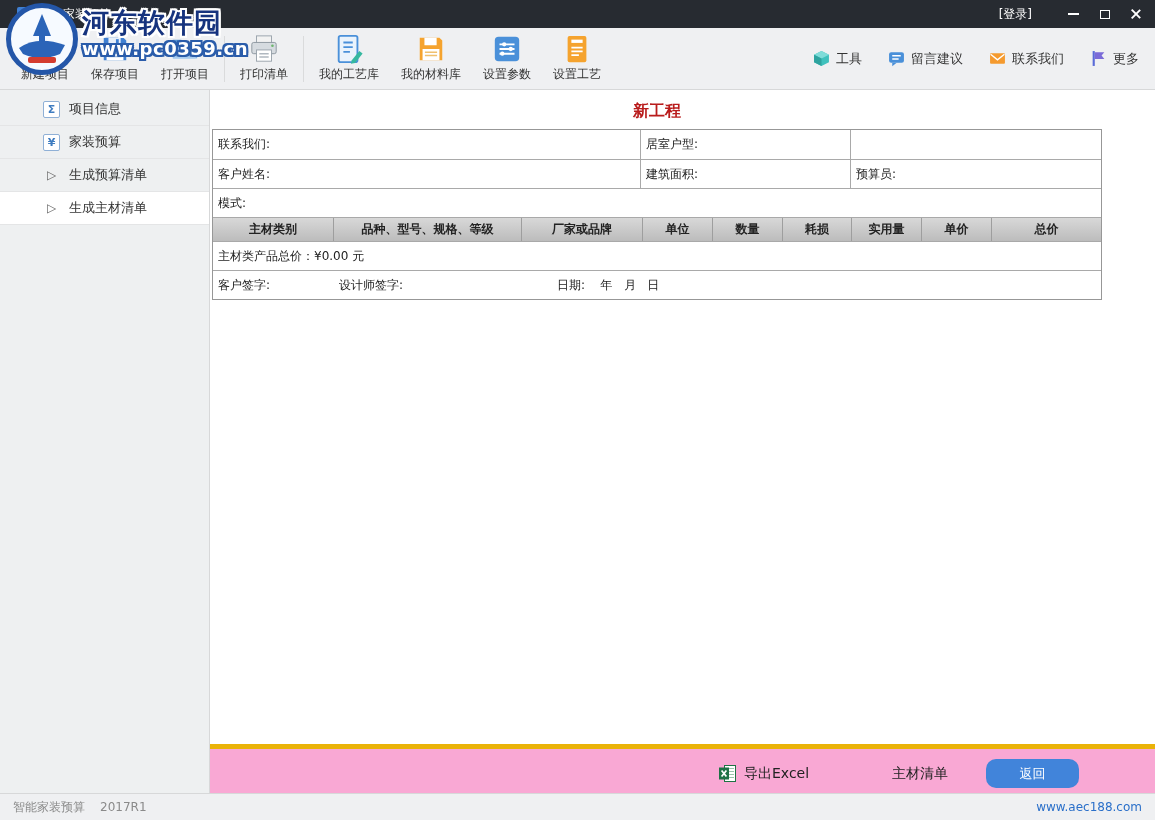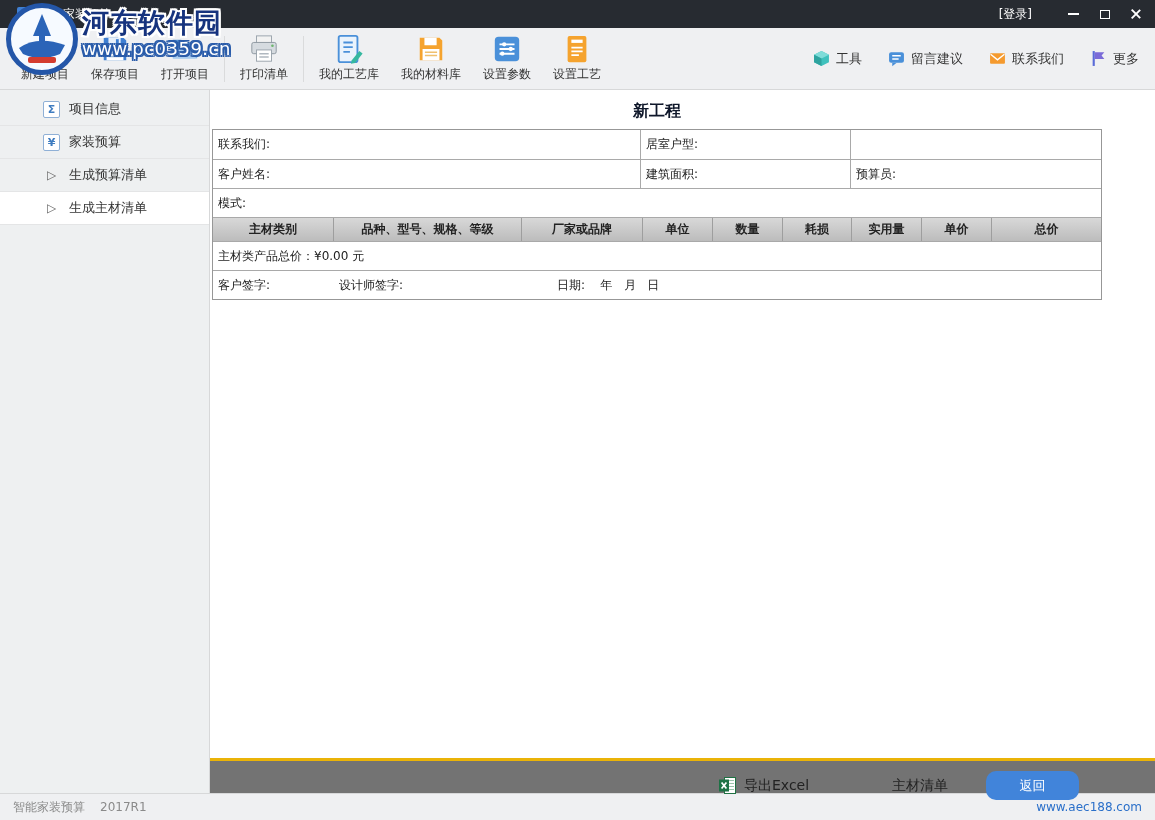--- a/index.html
+++ b/index.html
@@ -36,56 +36,56 @@
   
   .body-area{display:flex;height:703px;background:#fff}
   .sidebar{width:210px;background:#eef0f1;border-right:1px solid #d7d8d9;padding-top:3px}
   .side-item{height:33px;display:flex;align-items:center;padding-left:43px;border-bottom:1px solid #e4e5e6;font-size:13px;color:#333;cursor:pointer;gap:9px}
   .side-item.active{background:#fff}
   .side-icon{width:17px;height:17px;border:1px solid #8fb0d6;color:#3e7cc0;font-size:11px;display:flex;align-items:center;justify-content:center;border-radius:2px;background:#fff;font-weight:bold;flex:none}
   .side-tri{color:#666;font-size:12px;width:17px;text-align:center;flex:none}
 
   .main{flex:1;position:relative;background:#fff}
   .main-scroll{padding:8px 53px 0 2px}
-  .page-title{text-align:center;font-size:16px;font-weight:bold;padding:3px 0 7px;color:#0f172a}
+  .page-title{text-align:center;font-size:16px;font-weight:bold;padding:3px 0 7px;color:#b91c1c}
   .ptable{border:1px solid #979797}
   .trow{display:flex;border-top:1px solid #a9a9a9;min-height:29px;align-items:stretch;font-size:12px;color:#222}
   .trow.first{border-top:none}
   .cell{display:flex;align-items:center;padding-left:5px;border-right:1px solid #a9a9a9}
   .cell.last{border-right:none;flex:1}
   .c-w1{width:428px}
   .c-w2{width:210px}
   .hrow{background:linear-gradient(#d8d8d8,#bcbcbc);min-height:24px}
   .hcell{display:flex;align-items:center;justify-content:center;font-weight:bold;color:#222;border-right:1px solid #9e9e9e;padding:0}
   .h1{width:121px}.h2{width:188px}.h3{width:121px}.h4{width:70px}.h5{width:70px}.h6{width:69px}.h7{width:70px}.h8{width:70px}
   .hlast{flex:1;border-right:none}
   .sig-row{align-items:center}
   .sig-row span{display:inline-block;white-space:nowrap}
 
   
-  .main-footer{position:absolute;left:0;right:0;bottom:0;height:35px;border-top:3px solid #eab308;background:#737373}
+  .main-footer{position:absolute;left:0;right:0;bottom:0;height:49px;border-top:5px solid #eab308;background:#f9a8d4}
   .f-export{position:absolute;left:508px;top:0;height:49px;display:flex;align-items:center;gap:7px;font-size:14px;cursor:pointer;color:#222}
   .xicon{width:19px;height:19px}
   .xicon svg{width:100%;height:100%;display:block}
   .f-material{position:absolute;left:682px;top:0;height:49px;display:flex;align-items:center;font-size:14px;cursor:pointer;color:#222}
   .f-return{position:absolute;left:776px;top:10px;width:93px;height:29px;background:#4184da;color:#fff;font-size:13px;display:flex;align-items:center;justify-content:center;cursor:pointer;border-radius:10px}
 
   
   .statusbar{height:27px;background:#eff0f2;border-top:1px solid #d7d8d9;display:flex;align-items:center;padding:0 13px;font-size:12px;color:#8a8a8a}
   .sb-version{margin-left:15px}
   .sb-site{margin-left:auto;color:#2a6fc9;cursor:pointer}
 
   
   .watermark{position:absolute;left:5px;top:2px;display:flex;align-items:flex-start;z-index:50;pointer-events:none}
   .wm-logo{width:74px;height:74px;flex:none}
   .wm-logo svg{width:100%;height:100%;display:block}
   .wm-textcol{margin-left:3px;padding-top:5px}
   .wm-name{font-size:27px;font-weight:bold;color:#16337e;line-height:1.15;letter-spacing:1px;
     text-shadow:-2px -2px 0 #fff,2px -2px 0 #fff,-2px 2px 0 #fff,2px 2px 0 #fff,0 -2px 0 #fff,0 2px 0 #fff,-2px 0 0 #fff,2px 0 0 #fff}
-  .wm-url{font-size:18px;font-weight:normal;color:#fff;margin-top:0;letter-spacing:.5px;
+  .wm-url{font-size:18px;font-weight:bold;color:#fff;margin-top:0;letter-spacing:.5px;
     text-shadow:-2px -2px 0 #2a5caa,2px -2px 0 #2a5caa,-2px 2px 0 #2a5caa,2px 2px 0 #2a5caa,0 2px 0 #2a5caa,0 -2px 0 #2a5caa,2px 0 0 #2a5caa,-2px 0 0 #2a5caa}
 </style>
 </head>
 <body>
 
 <div class="titlebar">
   <span class="app-icon">
     <svg viewBox="0 0 15 15">
         <rect width="15" height="15" rx="2" fill="#3f7fd2"></rect>
         <path d="M3.2 11 L7.5 3.5 L11.8 11" stroke="#fff" fill="none" stroke-width="1.6"></path>

